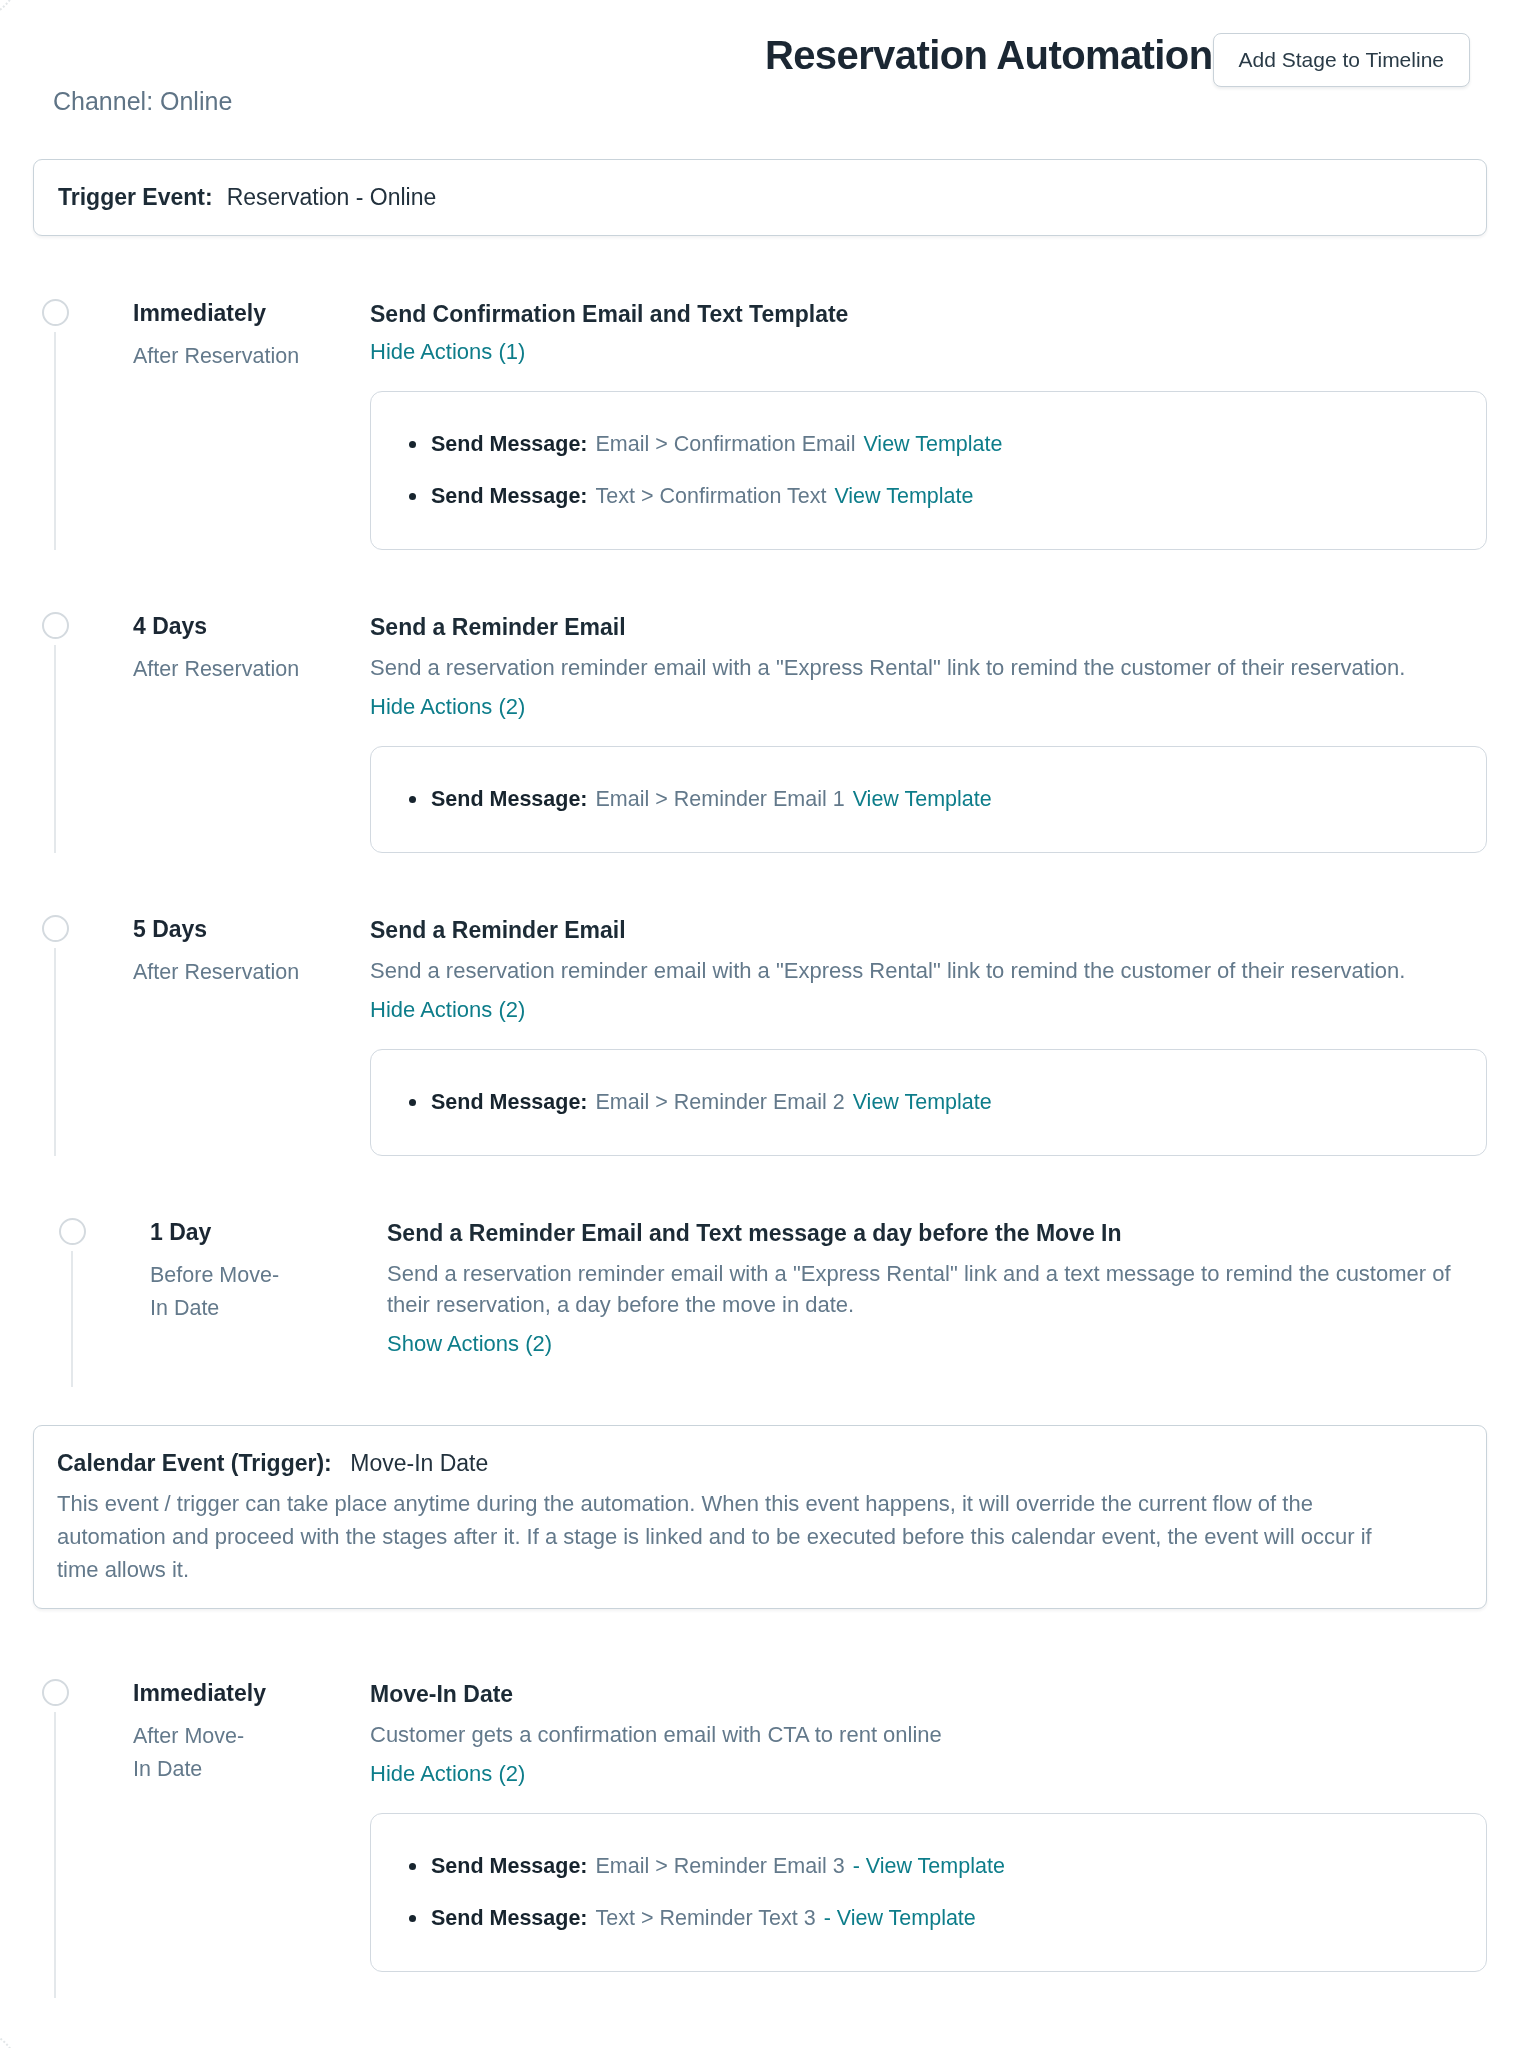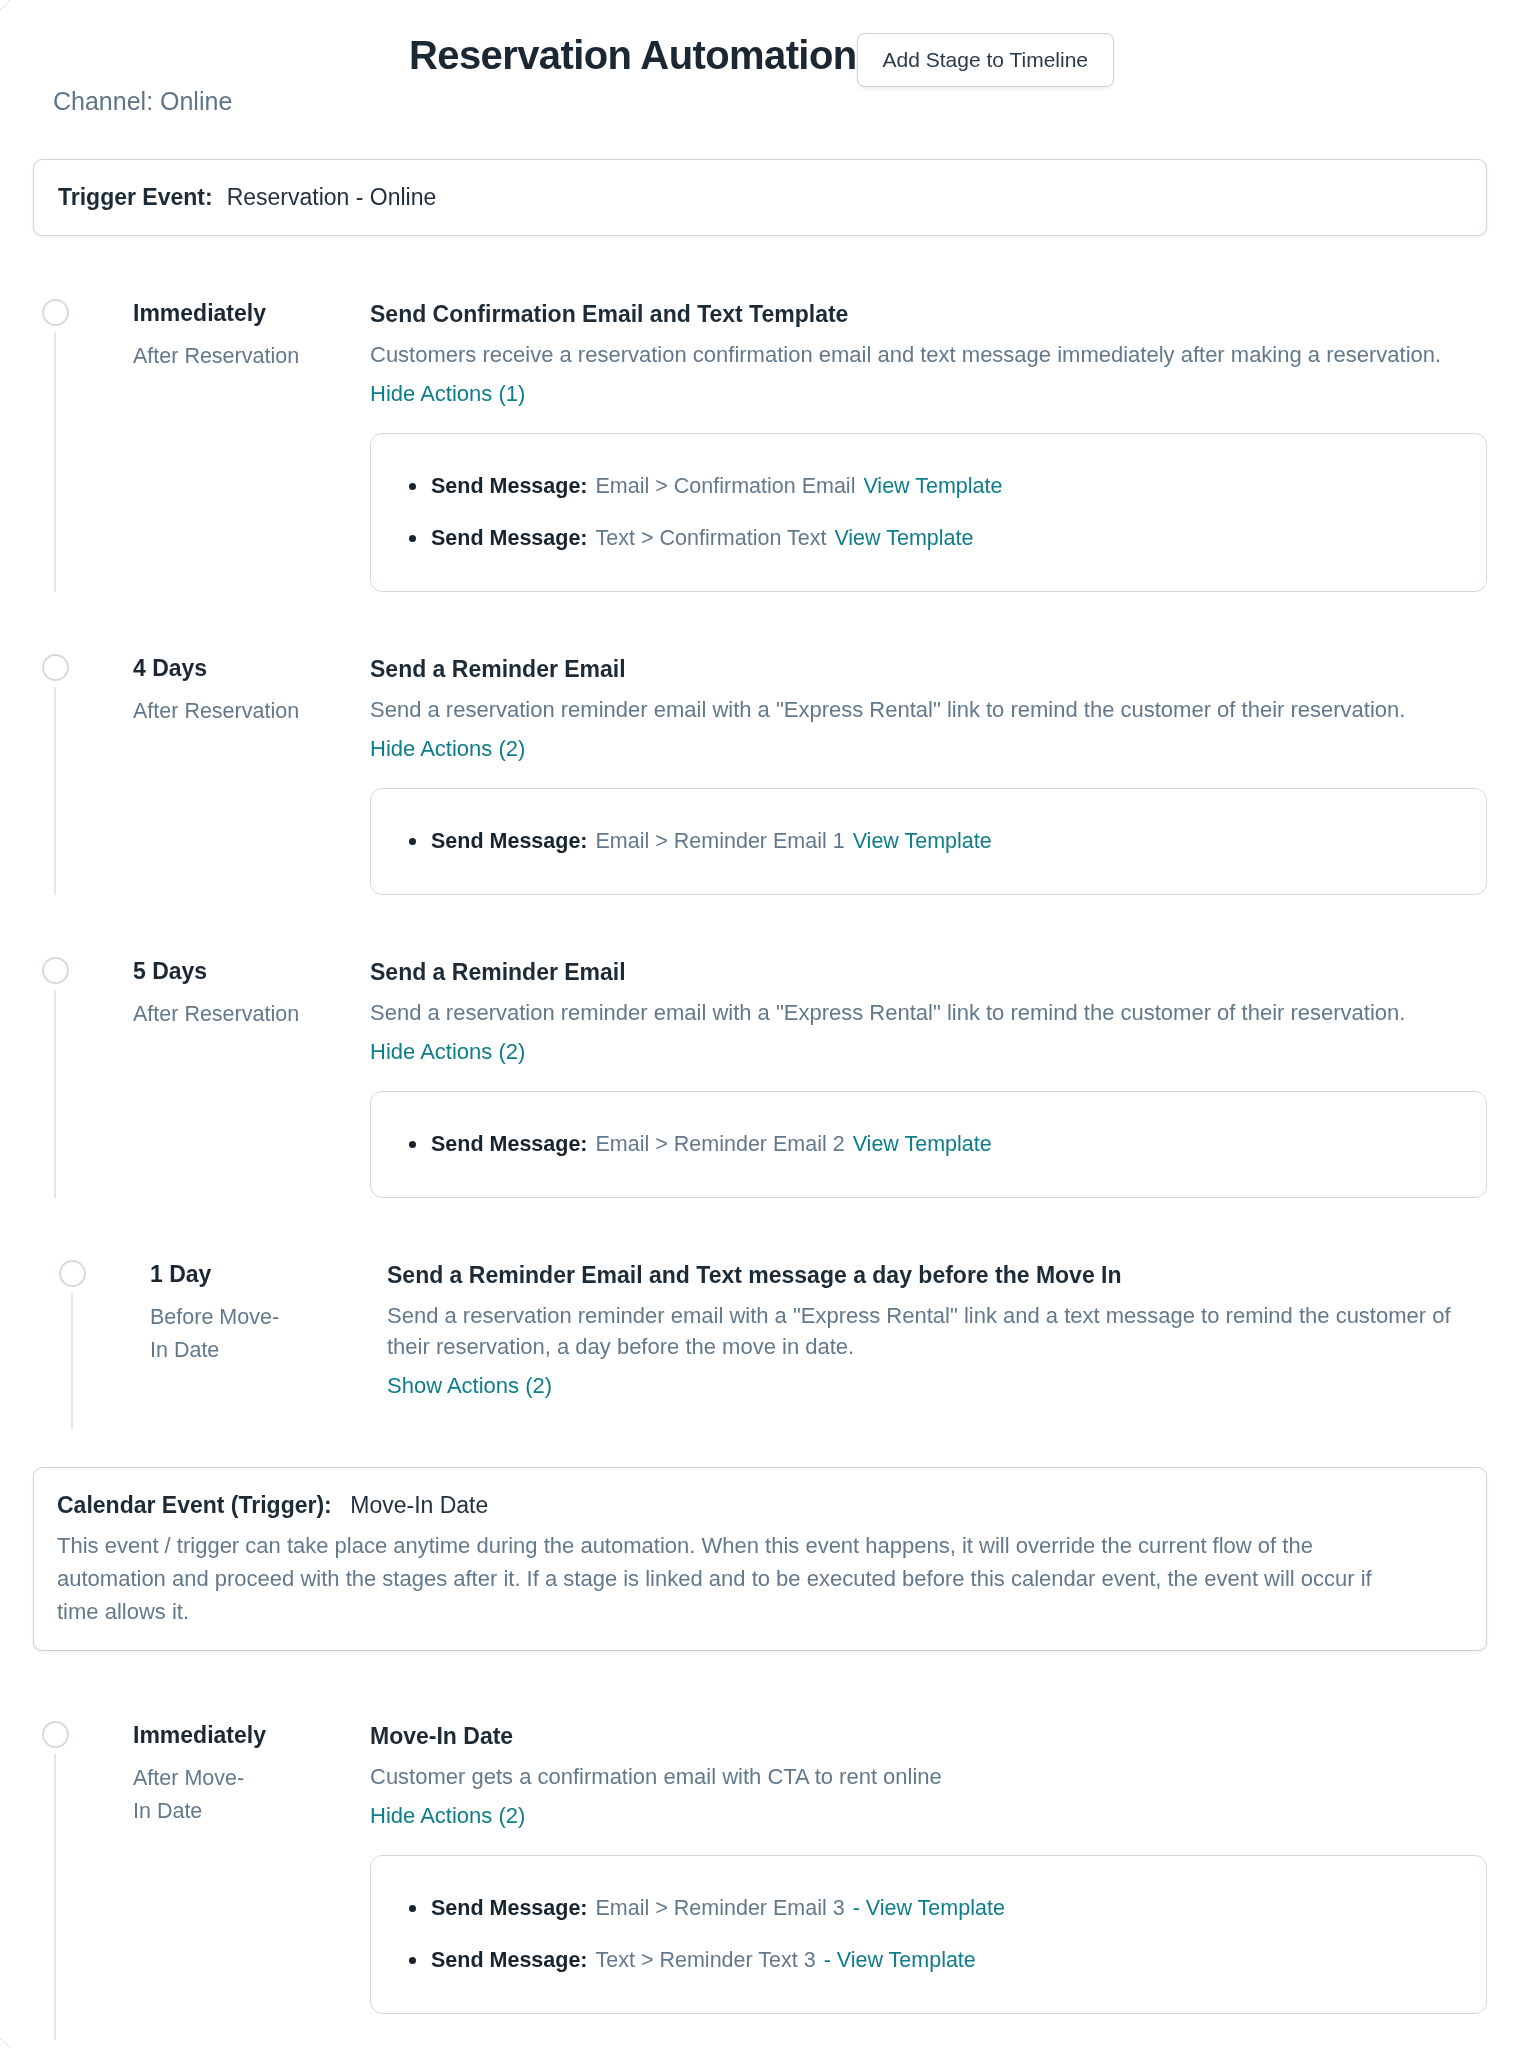--- a/index.html
+++ b/index.html
@@ -4,21 +4,21 @@
 <style>
   * { margin:0; padding:0; box-sizing:border-box; }
   html,body { background:#f6f7f8; }
   body { font-family:"Liberation Sans","DejaVu Sans",sans-serif; }
   .page {
     position:relative; width:1522px; height:2048px; margin:0 auto;
     background:#ffffff; overflow:hidden; color:#1c2b36;
   }
   
   .header { padding:33px 52px 0 53px; }
-  .header-row { display:flex; justify-content:center; align-items:flex-start; }
+  .header-row { display:flex; justify-content:flex-end; align-items:flex-start; }
   .page-title { font-size:40px; font-weight:700; letter-spacing:-0.6px; color:#1b2733; }
   .add-stage-btn {
     font-family:inherit; font-size:21px; color:#2a3b47; background:#ffffff;
     border:1.5px solid #c9d2d9; border-radius:8px; padding:14px 25px;
     box-shadow:0 2px 3px rgba(27,39,51,0.08); cursor:pointer; white-space:nowrap;
   }
   .channel { font-size:25px; color:#5f7486; }
   
   .info-box {
     margin:43px 35px 0 33px; background:#fff;
@@ -97,21 +97,20 @@
       <div class="rail">
         <div class="rail-circle"></div>
         <div class="rail-line"></div>
       </div>
       <div class="time-col">
         <div class="stage-time">Immediately</div>
         <div class="stage-sub">After Reservation</div>
       </div>
       <div class="content-col">
         <h3 class="stage-title">Send Confirmation Email and Text Template</h3>
-        <p class="stage-desc">Customers receive a reservation confirmation email and text message immediately after making a reservation.</p>
         <a class="actions-toggle">Hide Actions (1)</a>
         <div class="actions-box">
           <div class="action-row">
             <span class="bullet-dot"></span>
             <span class="action-label">Send Message:</span>
             <span class="action-detail">Email &gt; Confirmation Email</span>
             <a class="action-link">View Template</a>
           </div>
           <div class="action-row">
             <span class="bullet-dot"></span>

